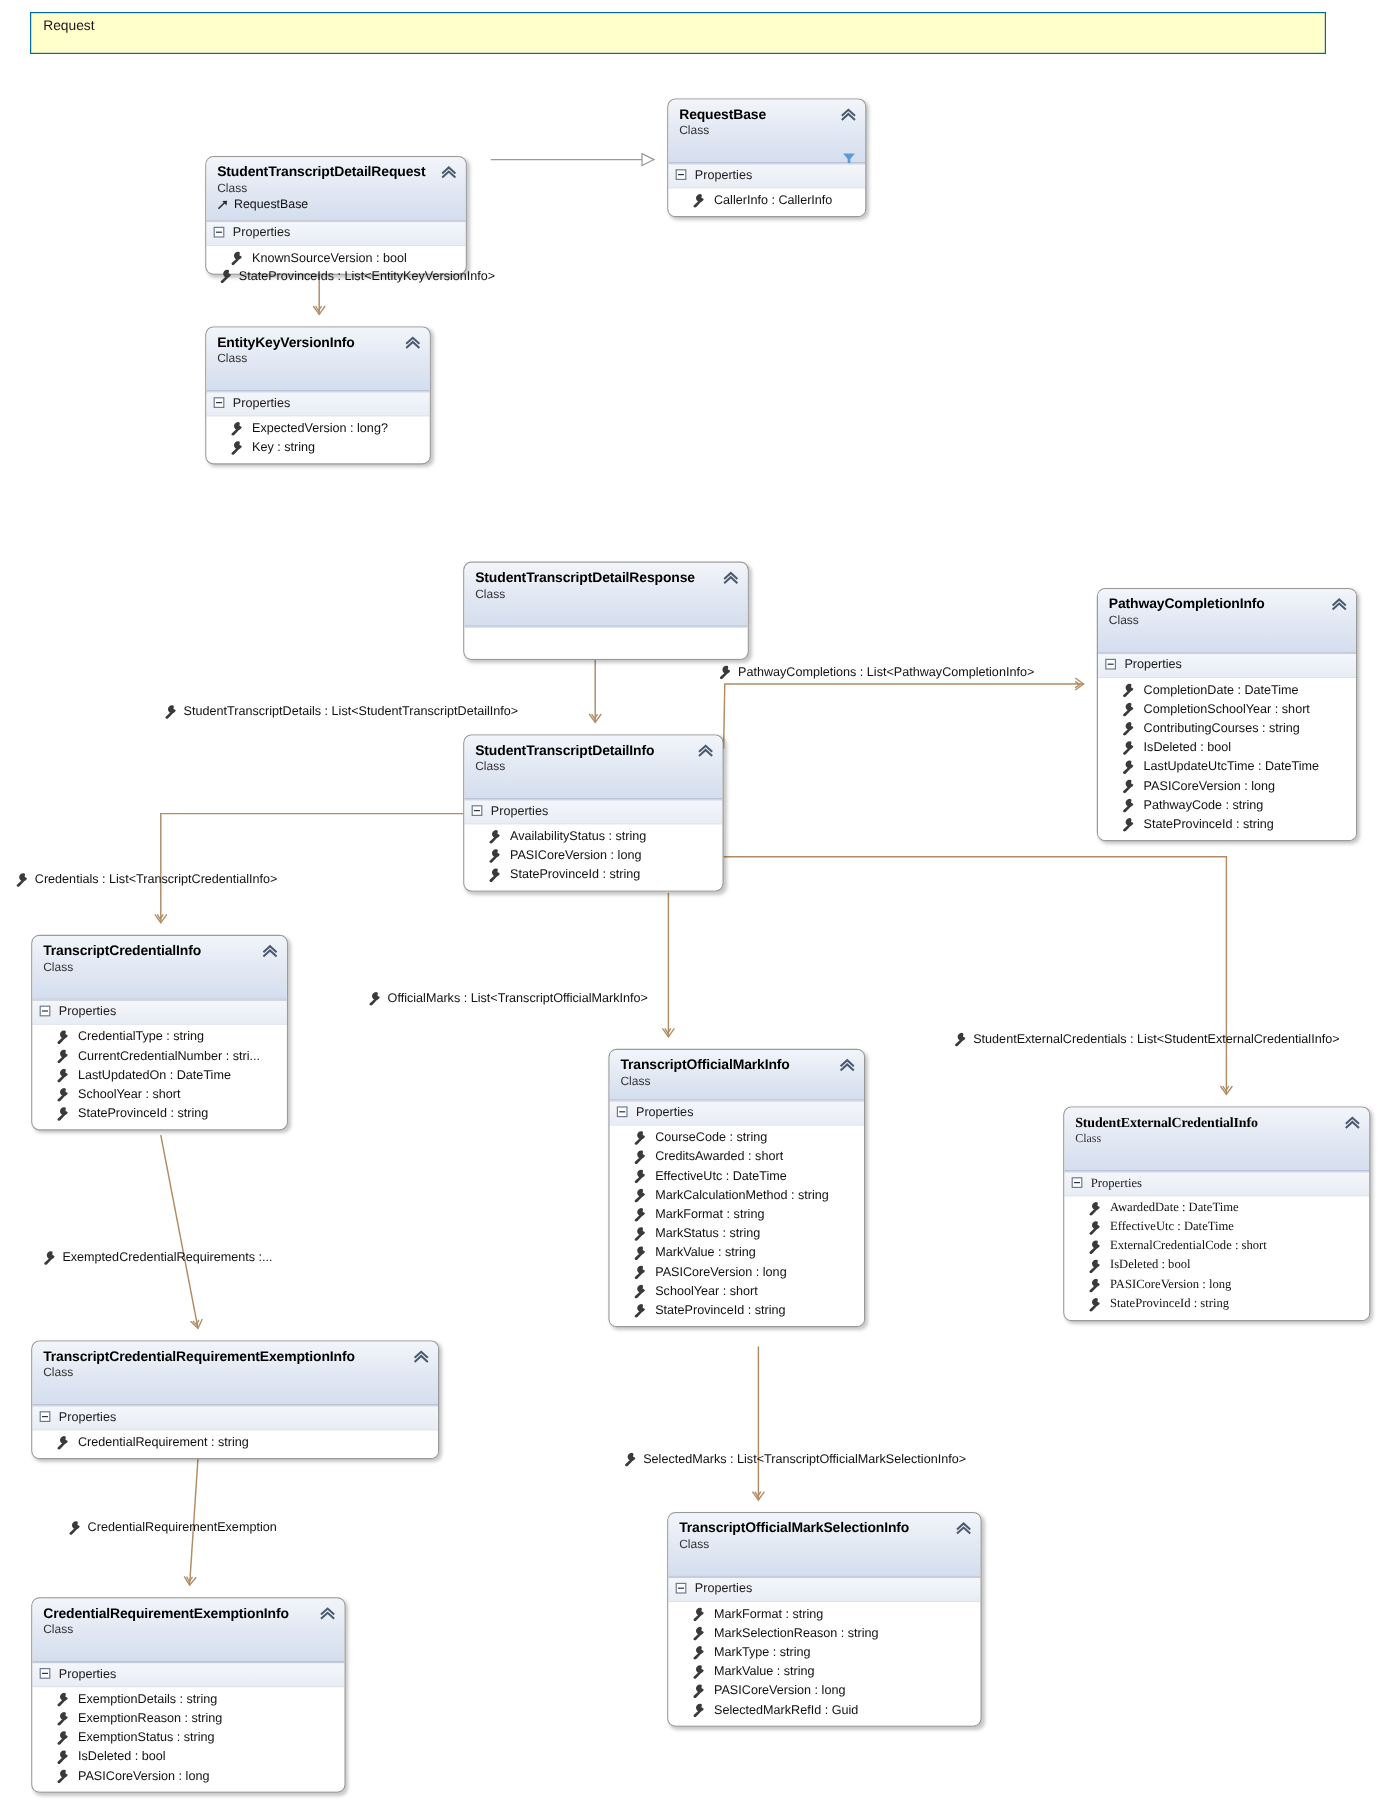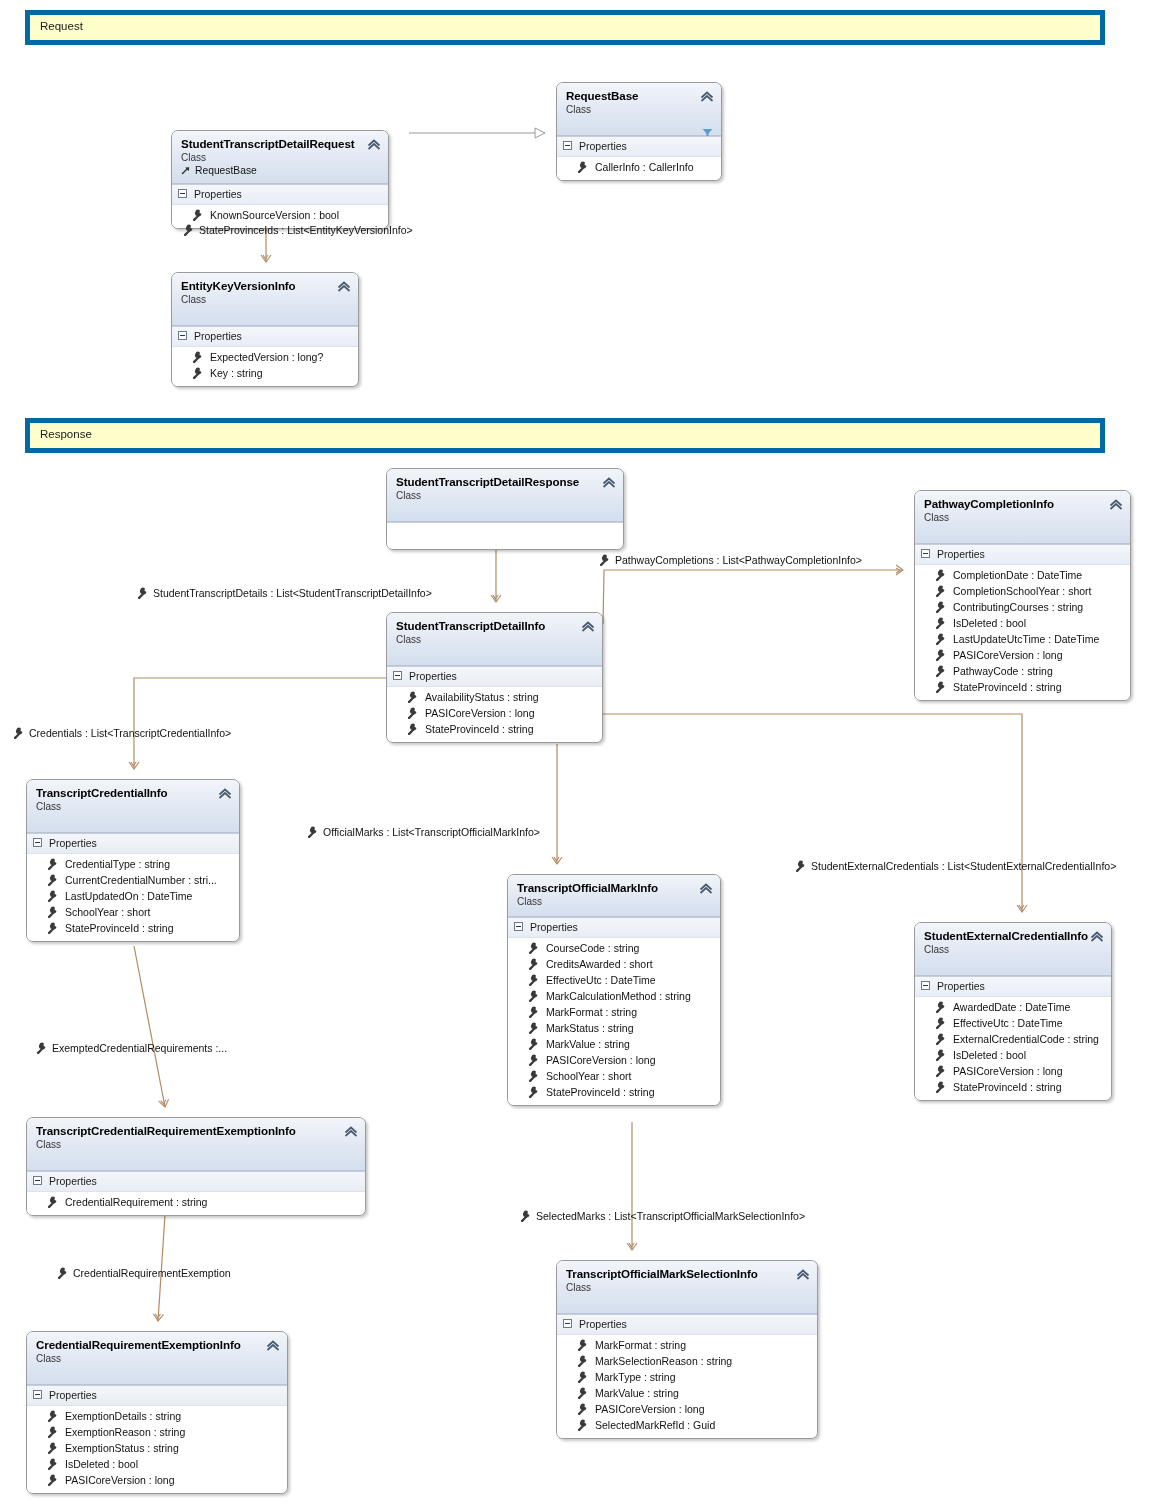--- a/index.html
+++ b/index.html
@@ -6,21 +6,21 @@
   html,body{margin:0;padding:0;background:#ffffff;}
   body{
     width:1163px;height:1506px;position:relative;overflow:hidden;
     font-family:"Liberation Sans","DejaVu Sans",sans-serif;
     -webkit-font-smoothing:antialiased;
   }
   #canvas{position:absolute;left:0;top:0;width:1163px;height:1506px;}
 
   
   .banner{
-    position:absolute;background:#FFFFCC;border:5px solid #0369a1;
+    position:absolute;background:#FFFFCC;border:1px solid #0369a1;
     box-sizing:border-box;
   }
   .banner .banner-label{
     position:absolute;left:10px;top:5px;font-size:11.5px;color:#1a1a1a;
     white-space:nowrap;
   }
 
   
   .cls{
     position:absolute;box-sizing:border-box;
@@ -121,23 +121,20 @@
     <path d="M134,946 L165,1107" fill="none" stroke="#B08B63" stroke-width="1.2" marker-end="url(#openArrow)"></path>
 
     <path d="M165,1215 L158,1321" fill="none" stroke="#B08B63" stroke-width="1.2" marker-end="url(#openArrow)"></path>
 
     <path d="M632,1122 L632,1250" fill="none" stroke="#B08B63" stroke-width="1.2" marker-end="url(#openArrow)"></path>
   </svg>
 
   <div class="banner" style="left:25px;top:10px;width:1080px;height:35px;">
     <span class="banner-label">Request</span>
   </div>
-  <div class="banner" style="left:25px;top:418px;width:1080px;height:35px;">
-    <span class="banner-label">Response</span>
-  </div>
 
   <div id="class-layer">
       <div class="cls" style="left: 171px; top: 82px; width: 218px; margin-top: 48px;">
         <div class="cls-head">
           <div class="cls-name">StudentTranscriptDetailRequest</div>
           <div class="cls-kind">Class</div>
           <div class="cls-base"><span class="arrowglyph"><svg viewBox="0 0 12 12" width="12" height="12">
                 <path d="M1,9 L6.5,3.5" stroke="#2b2b2b" stroke-width="1.3" fill="none"></path>
                 <path d="M4.2,2.6 L8.2,2.2 L7.8,6.2 Z" fill="#2b2b2b"></path>
               </svg></span><span>RequestBase</span></div>
@@ -355,21 +352,21 @@
           <div class="member"><span class="wrench"><svg viewBox="0 0 12 12" width="12" height="12">
                 <path d="M8.6,1.0 a3.3,3.3 0 1 0 1.9,3.9 l-2.0,-1.2 0.35,-1.6 z" fill="#3a3a3a"></path>
                 <path d="M7.4,5.3 L2.3,10.0 a1.2,1.2 0 0 0 1.7,1.7 L8.9,6.6 z" fill="#3a3a3a"></path>
               </svg></span><span>SchoolYear : short</span></div>
           <div class="member"><span class="wrench"><svg viewBox="0 0 12 12" width="12" height="12">
                 <path d="M8.6,1.0 a3.3,3.3 0 1 0 1.9,3.9 l-2.0,-1.2 0.35,-1.6 z" fill="#3a3a3a"></path>
                 <path d="M7.4,5.3 L2.3,10.0 a1.2,1.2 0 0 0 1.7,1.7 L8.9,6.6 z" fill="#3a3a3a"></path>
               </svg></span><span>StateProvinceId : string</span></div>
         </div>
       </div>
-      <div class="cls" style="left: 914px; top: 922px; width: 198px;">
+      <div class="cls" style="left: 886px; top: 922px; width: 256px; font-family: Liberation Serif, serif;">
         <div class="cls-head" style="padding-bottom: 19px;">
           <div class="cls-name">StudentExternalCredentialInfo</div>
           <div class="cls-kind">Class</div>
           <span class="chevron"><svg viewBox="0 0 14 13" width="14" height="13">
               <path d="M1.5,7.5 L7,2.5 L12.5,7.5" fill="none" stroke="#4a5a70" stroke-width="1.7"></path>
               <path d="M1.5,11 L7,6 L12.5,11" fill="none" stroke="#4a5a70" stroke-width="1.7"></path>
             </svg></span>
         </div>
         <div class="compartment-title"><span class="minusbox"></span><span>Properties</span></div>
         <div class="members">
@@ -377,21 +374,21 @@
                 <path d="M8.6,1.0 a3.3,3.3 0 1 0 1.9,3.9 l-2.0,-1.2 0.35,-1.6 z" fill="#3a3a3a"></path>
                 <path d="M7.4,5.3 L2.3,10.0 a1.2,1.2 0 0 0 1.7,1.7 L8.9,6.6 z" fill="#3a3a3a"></path>
               </svg></span><span>AwardedDate : DateTime</span></div>
           <div class="member"><span class="wrench"><svg viewBox="0 0 12 12" width="12" height="12">
                 <path d="M8.6,1.0 a3.3,3.3 0 1 0 1.9,3.9 l-2.0,-1.2 0.35,-1.6 z" fill="#3a3a3a"></path>
                 <path d="M7.4,5.3 L2.3,10.0 a1.2,1.2 0 0 0 1.7,1.7 L8.9,6.6 z" fill="#3a3a3a"></path>
               </svg></span><span>EffectiveUtc : DateTime</span></div>
           <div class="member"><span class="wrench"><svg viewBox="0 0 12 12" width="12" height="12">
                 <path d="M8.6,1.0 a3.3,3.3 0 1 0 1.9,3.9 l-2.0,-1.2 0.35,-1.6 z" fill="#3a3a3a"></path>
                 <path d="M7.4,5.3 L2.3,10.0 a1.2,1.2 0 0 0 1.7,1.7 L8.9,6.6 z" fill="#3a3a3a"></path>
-              </svg></span><span>ExternalCredentialCode : string</span></div>
+              </svg></span><span>ExternalCredentialCode : short</span></div>
           <div class="member"><span class="wrench"><svg viewBox="0 0 12 12" width="12" height="12">
                 <path d="M8.6,1.0 a3.3,3.3 0 1 0 1.9,3.9 l-2.0,-1.2 0.35,-1.6 z" fill="#3a3a3a"></path>
                 <path d="M7.4,5.3 L2.3,10.0 a1.2,1.2 0 0 0 1.7,1.7 L8.9,6.6 z" fill="#3a3a3a"></path>
               </svg></span><span>IsDeleted : bool</span></div>
           <div class="member"><span class="wrench"><svg viewBox="0 0 12 12" width="12" height="12">
                 <path d="M8.6,1.0 a3.3,3.3 0 1 0 1.9,3.9 l-2.0,-1.2 0.35,-1.6 z" fill="#3a3a3a"></path>
                 <path d="M7.4,5.3 L2.3,10.0 a1.2,1.2 0 0 0 1.7,1.7 L8.9,6.6 z" fill="#3a3a3a"></path>
               </svg></span><span>PASICoreVersion : long</span></div>
           <div class="member"><span class="wrench"><svg viewBox="0 0 12 12" width="12" height="12">
                 <path d="M8.6,1.0 a3.3,3.3 0 1 0 1.9,3.9 l-2.0,-1.2 0.35,-1.6 z" fill="#3a3a3a"></path>

